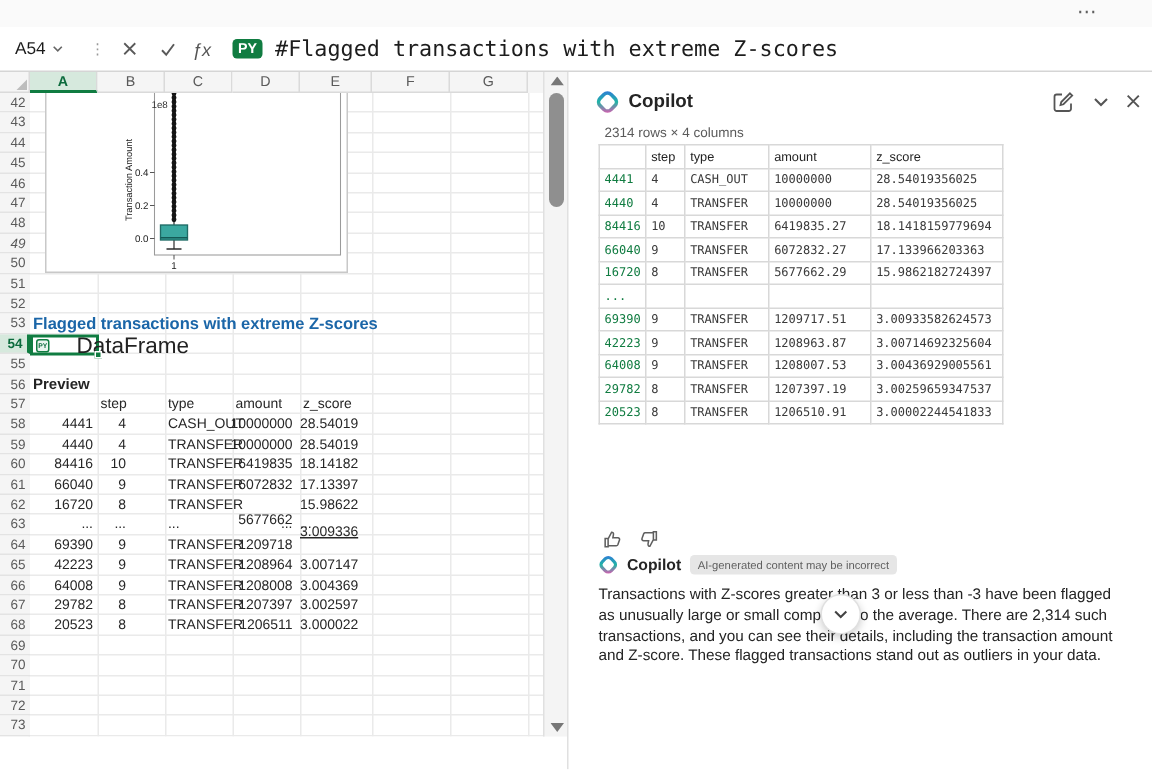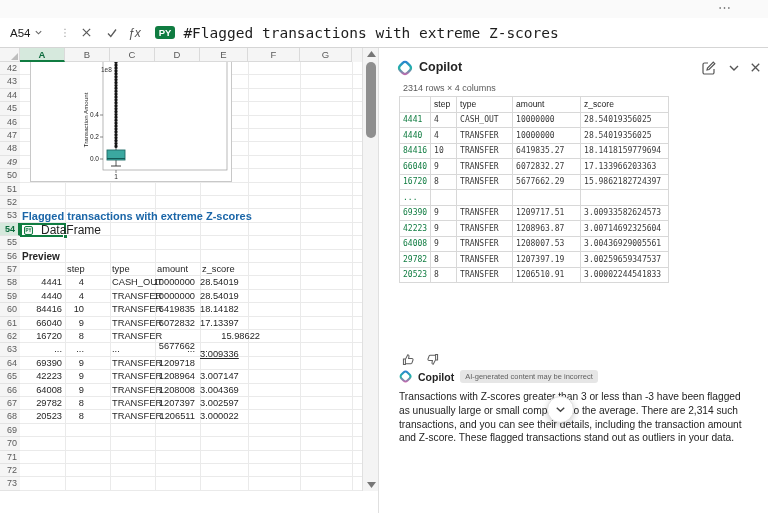--- a/index.html
+++ b/index.html
@@ -39,21 +39,21 @@
   .vline{position:absolute;top:0;width:1px;height:429px;background:#EAEAEA}
 
   #chart{position:absolute;left:30px;top:14px;width:202px;height:120px;background:#fff;
          border:1px solid #C8C8C8;border-top:none;overflow:hidden;cursor:pointer}
   #cell-title{position:absolute;left:22px;top:161px;height:14px;line-height:14px;font-weight:bold;
               font-size:11px;color:#1B66A8;white-space:nowrap;cursor:cell}
   #cell-a54{position:absolute;left:20px;top:175px;width:46px;height:14px;border:2px solid #107C41;
             background:#fff;display:flex;align-items:center;padding-left:2px;cursor:cell}
   #py-chip{min-width:9px;height:9px;font-size:4.5px;font-weight:bold;display:flex;align-items:center;
            justify-content:center;border:1px solid #107C41;color:#0B6A3C;border-radius:2px;background:#EAF4EE;padding:0 1px}
-  #df-label{font-size:12px;margin-left:8px;white-space:nowrap;color:#222}
+  #df-label{font-size:15px;margin-left:18px;white-space:nowrap;color:#222}
   #sel-handle{position:absolute;right:-4px;bottom:-4px;width:5px;height:5px;background:#107C41;border:1px solid #fff}
   #cell-preview{position:absolute;left:22px;top:202px;height:13px;line-height:13px;font-size:10px;
                 font-weight:bold;color:#242424;cursor:cell}
   .pv-cell{position:absolute;height:13.4px;line-height:13.6px;font-size:9.3px;color:#262626;white-space:nowrap;cursor:cell}
 
   
   #v-scroll{position:absolute;left:362px;top:48px;width:16px;height:443px;background:#F4F4F4;border-left:1px solid #E0E0E0}
   #v-up{position:absolute;left:4px;top:3px}
   #v-down{position:absolute;left:4px;bottom:3px}
   #v-thumb{position:absolute;left:3px;top:14px;width:10px;height:76px;background:#8F8F8F;border-radius:5px;cursor:pointer}
@@ -271,21 +271,21 @@
       <div class="pv-cell" style="left: 200px; top: 255.2px; width: 60px; text-align: left;">18.14182</div>
       <div class="pv-cell" style="left: 20px; top: 268.6px; width: 42px; text-align: right;">66040</div>
       <div class="pv-cell" style="left: 64px; top: 268.6px; width: 20px; text-align: right;">9</div>
       <div class="pv-cell" style="left: 112px; top: 268.6px; width: 62px; text-align: left;">TRANSFER</div>
       <div class="pv-cell" style="left: 149px; top: 268.6px; width: 46px; text-align: right;">6072832</div>
       <div class="pv-cell" style="left: 200px; top: 268.6px; width: 60px; text-align: left;">17.13397</div>
       <div class="pv-cell" style="left: 20px; top: 282px; width: 42px; text-align: right;">16720</div>
       <div class="pv-cell" style="left: 64px; top: 282px; width: 20px; text-align: right;">8</div>
       <div class="pv-cell" style="left: 112px; top: 282px; width: 62px; text-align: left;">TRANSFER</div>
       <div class="pv-cell" style="left: 149px; top: 292px; width: 46px; text-align: right;">5677662</div>
-      <div class="pv-cell" style="left: 200px; top: 282px; width: 60px; text-align: right;">15.98622</div>
+      <div class="pv-cell" style="left: 200px; top: 282px; width: 60px; text-align: left;">15.98622</div>
       <div class="pv-cell" style="left: 20px; top: 295.4px; width: 42px; text-align: right;">...</div>
       <div class="pv-cell" style="left: 64px; top: 295.4px; width: 20px; text-align: right;">...</div>
       <div class="pv-cell" style="left: 112px; top: 295.4px; width: 62px; text-align: left;">...</div>
       <div class="pv-cell" style="left: 149px; top: 295.4px; width: 46px; text-align: right;">...</div>
       <div class="pv-cell" style="left: 200px; top: 295.4px; width: 60px; text-align: left;">...</div>
       <div class="pv-cell" style="left: 20px; top: 308.8px; width: 42px; text-align: right;">69390</div>
       <div class="pv-cell" style="left: 64px; top: 308.8px; width: 20px; text-align: right;">9</div>
       <div class="pv-cell" style="left: 112px; top: 308.8px; width: 62px; text-align: left;">TRANSFER</div>
       <div class="pv-cell" style="left: 149px; top: 308.8px; width: 46px; text-align: right;">1209718</div>
       <div class="pv-cell" style="left: 200px; top: 300px; width: 60px; text-align: left; text-decoration: underline;">3.009336</div>

